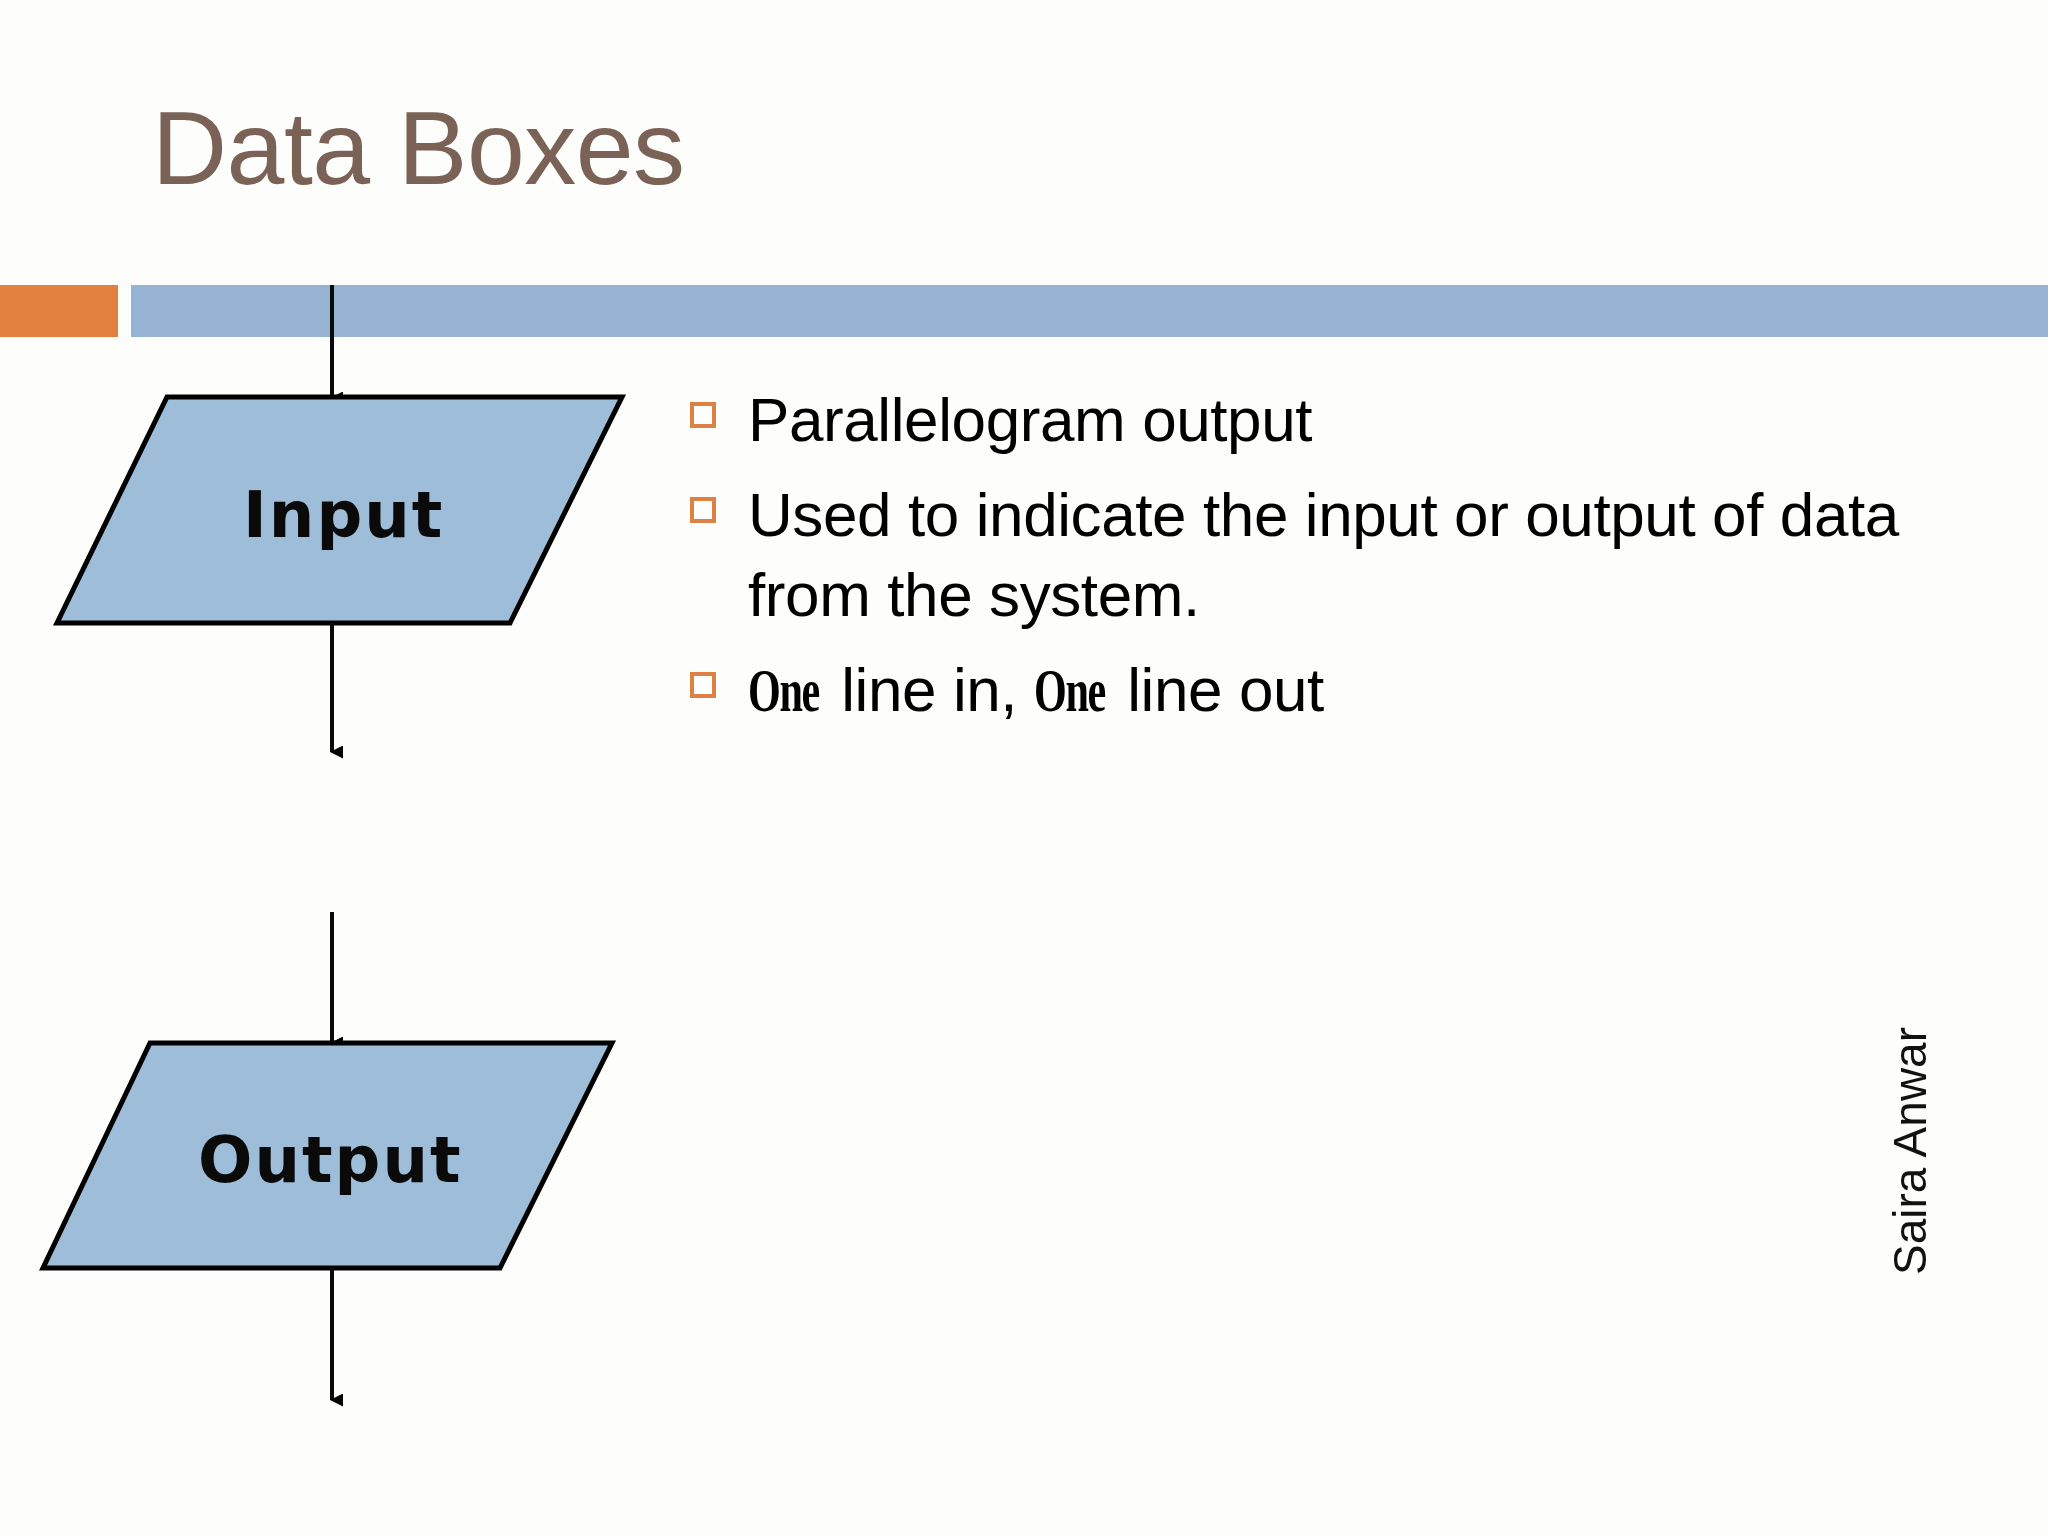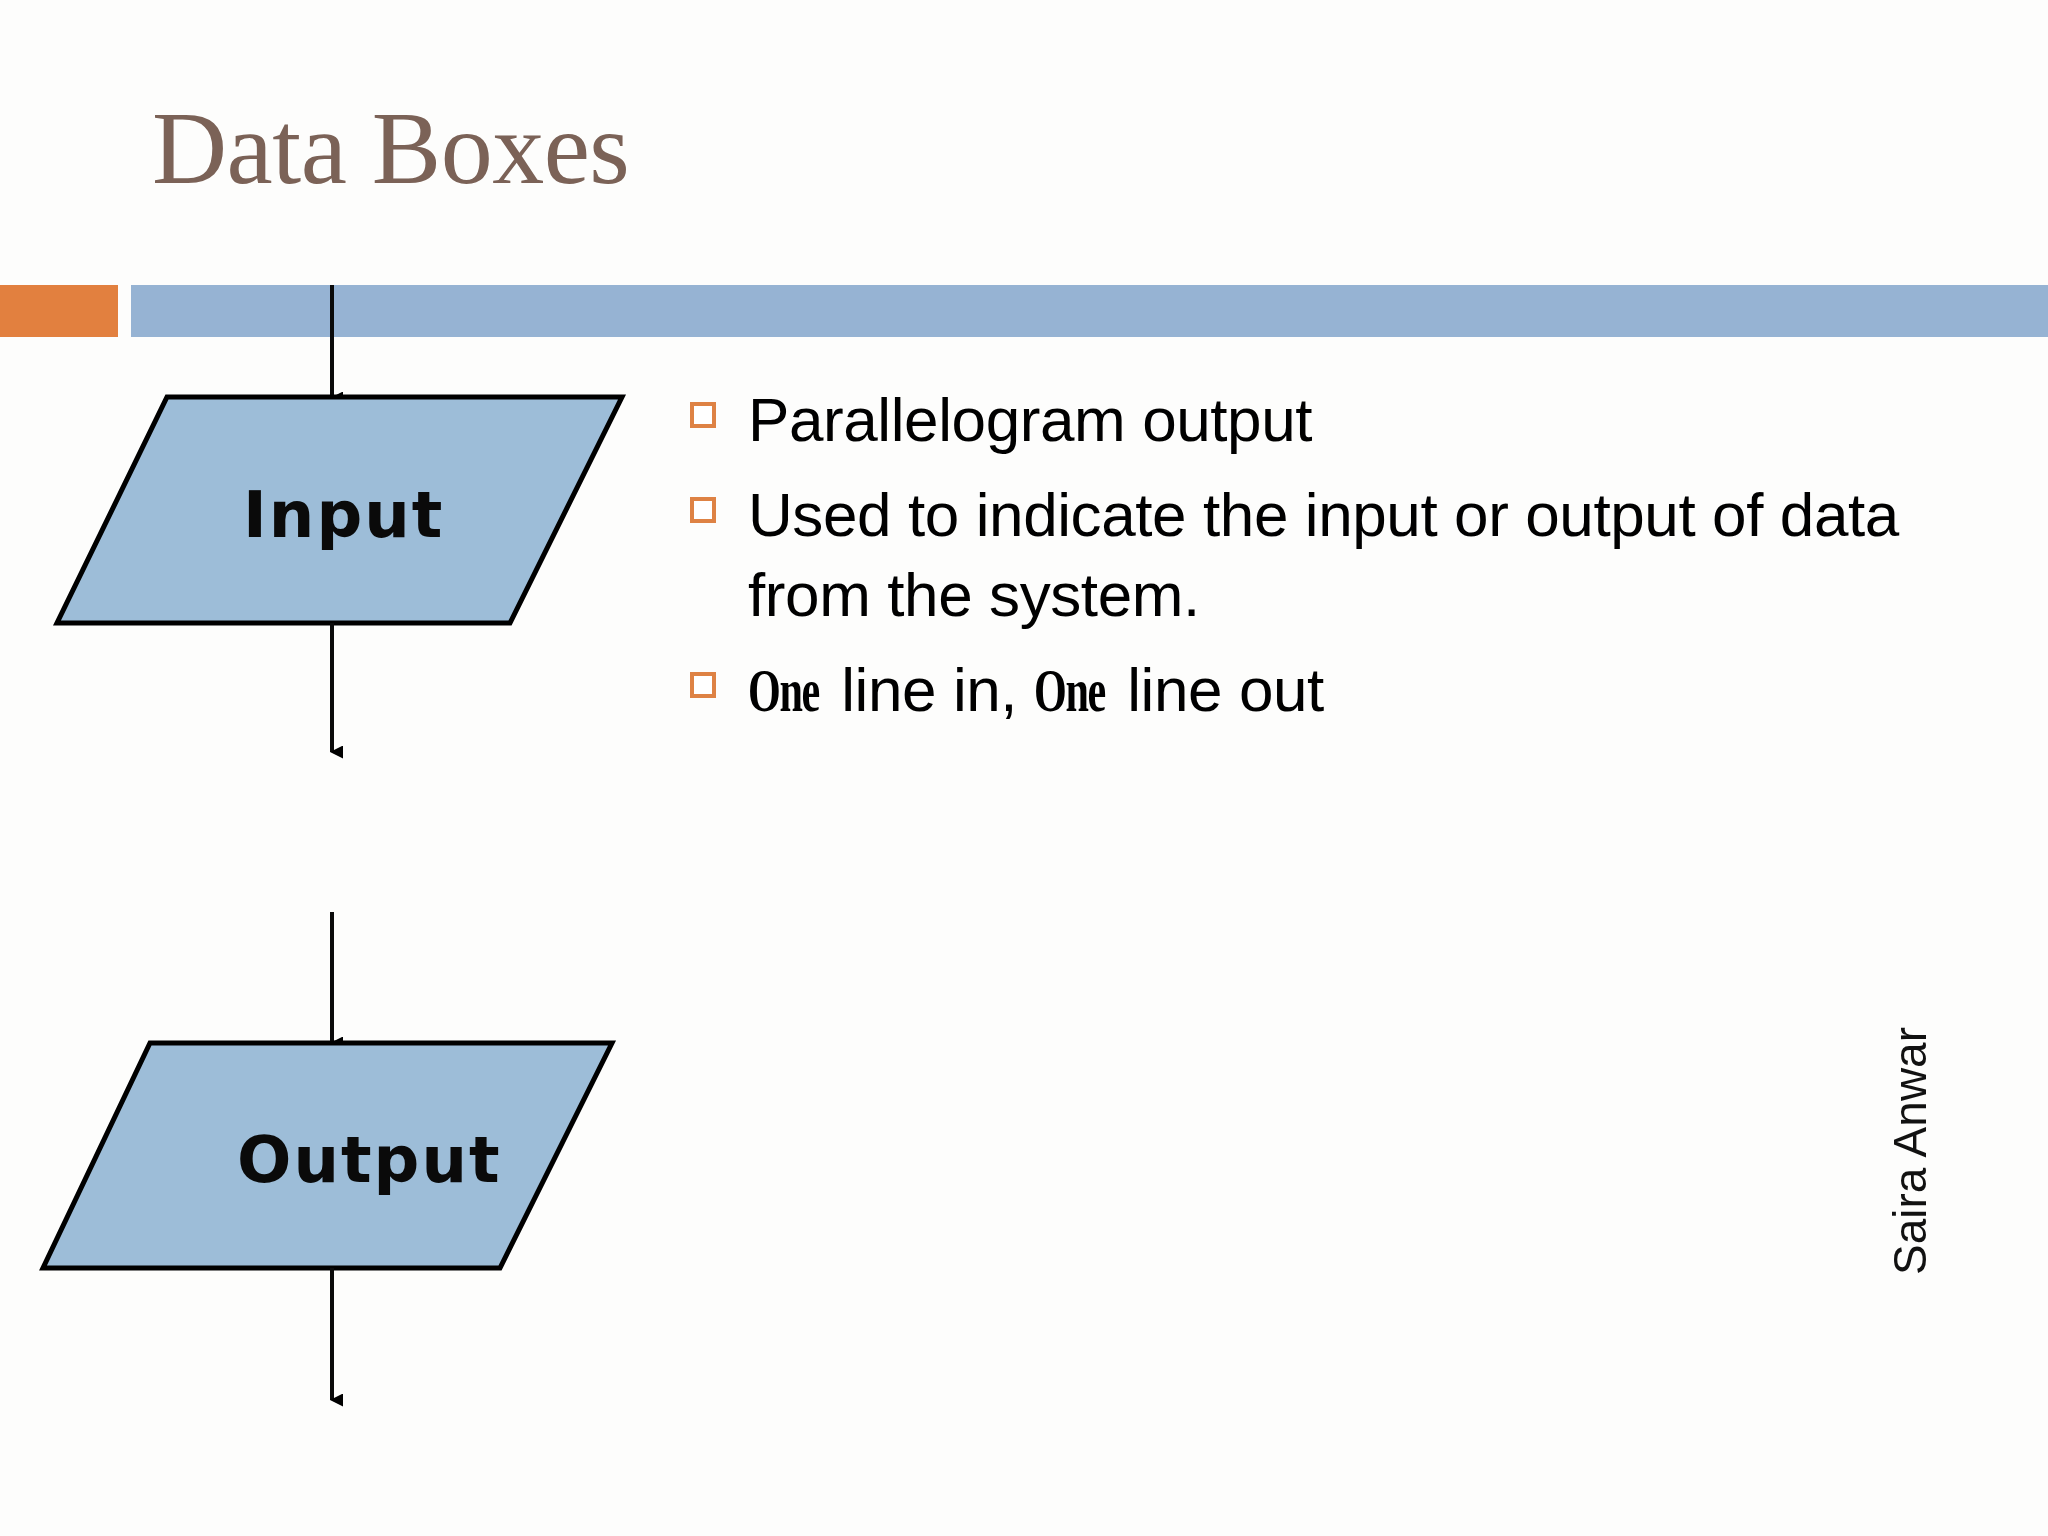--- a/index.html
+++ b/index.html
@@ -14,21 +14,21 @@
     overflow: hidden;
     font-family: "Liberation Sans", sans-serif;
     background: #fdfdfc;
   }
 
   
   #slide-title {
     position: absolute;
     left: 152px;
     top: 96px;
-    font-family: Liberation Serif, serif;
+    font-family: Liberation Sans, sans-serif;
     font-size: 104px;
     font-weight: 400;
     color: #7B6257;
     letter-spacing: -0.5px;
     line-height: 1.0;
     white-space: nowrap;
   }
 
   
   #divider-orange {
@@ -103,21 +103,21 @@
   .shape-label {
     position: absolute;
     font-family: "DejaVu Sans", sans-serif;
     font-weight: 700;
     font-size: 64px;
     color: #0a0a0a;
     letter-spacing: 2px;
     white-space: nowrap;
   }
   #label-input  { left: 243px; top: 478px; text-align: center; }
-  #label-output { left: 198px; top: 1123px; margin-left: 39px; }
+  #label-output { left: 198px; top: 1123px; }
 
   
   #author-credit {
     position: absolute;
     right: 14px;
     top: 1124px;
     transform-origin: center center;
     transform: rotate(-90deg);
     font-family: "Liberation Sans", sans-serif;
     font-size: 46px;

